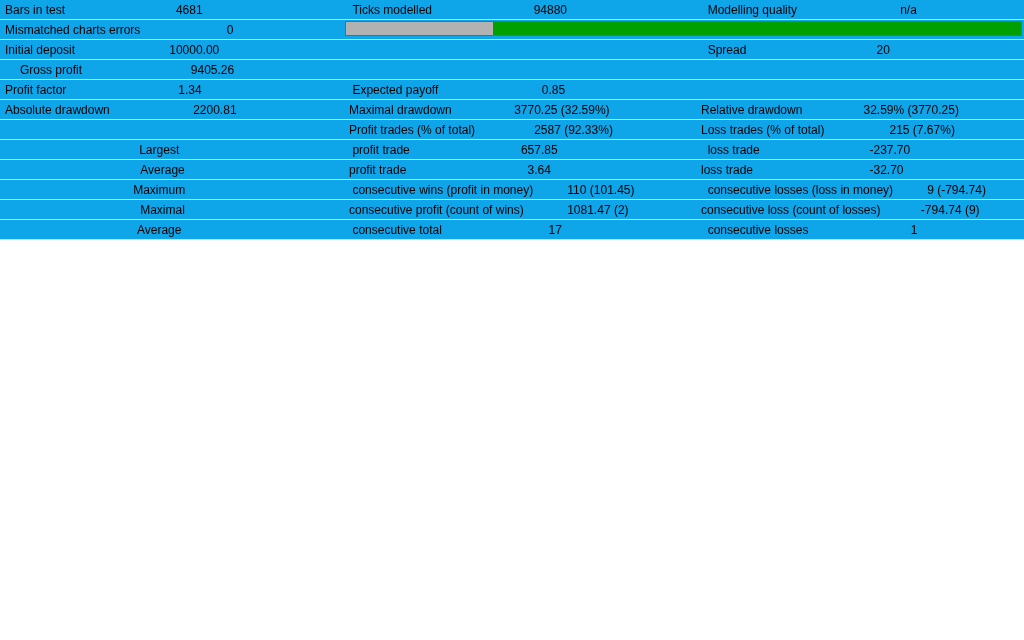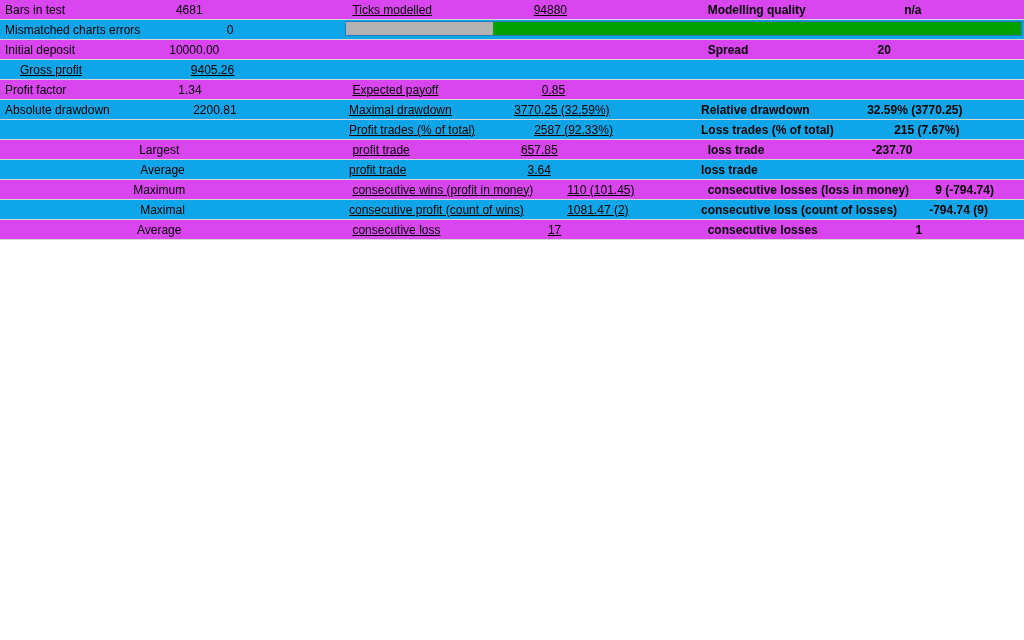--- a/index.html
+++ b/index.html
@@ -13,32 +13,32 @@
   }
   .report { width: 1024px; }
   .row {
     display: flex;
     width: 1024px;
     height: 20px;
     border-bottom: 1px solid #d6d6d6;
     position: relative;
     background: #0ea5e9;
   }
-  .row.stripe { background: #d946ef; gap: 10px; }
+  .row.stripe { background: #0ea5e9; gap: 10px; }
   .grp {
     display: flex;
     justify-content: space-between;
     align-items: center;
     height: 100%;
     overflow: hidden;
     white-space: nowrap;
   }
   .g1 { width: 329px; padding-left: 5px;  padding-right: 9px; }
-  .g2 { width: 352px; padding-left: 20px; padding-right: 9px; text-decoration: underline; }
-  .g3 { width: 343px; padding-left: 20px; padding-right: 4px; font-weight: bold; }
+  .g2 { width: 352px; padding-left: 20px; padding-right: 9px; }
+  .g3 { width: 343px; padding-left: 20px; padding-right: 4px; }
   .lbl { text-align: left; }
   .val { text-align: center; flex: 1; }
   .quality-bar {
     position: absolute;
     left: 345px;
     top: 1px;
     width: 677px;
     height: 15px;
     border: 1px solid #2878be;
     display: flex;
@@ -168,20 +168,21 @@
     <div class="grp g1">
         <span class="lbl"></span>
         <span class="val">Average</span>
       </div>
     <div class="grp g2">
         <span class="lbl">profit trade</span>
         <span class="val">3.64</span>
       </div>
     <div class="grp g3">
         <span class="lbl">loss trade</span>
+        <span class="val">-32.70</span>
       </div>
   </div>
 
   <div class="row stripe">
     <div class="grp g1">
         <span class="lbl"></span>
         <span class="val">Maximum</span>
       </div>
     <div class="grp g2">
         <span class="lbl">consecutive wins (profit in money)</span>
@@ -207,21 +208,21 @@
         <span class="val">-794.74 (9)</span>
       </div>
   </div>
 
   <div class="row stripe">
     <div class="grp g1">
         <span class="lbl"></span>
         <span class="val">Average</span>
       </div>
     <div class="grp g2">
-        <span class="lbl">consecutive loss</span>
+        <span class="lbl">consecutive total</span>
         <span class="val">17</span>
       </div>
     <div class="grp g3">
         <span class="lbl">consecutive losses</span>
         <span class="val">1</span>
       </div>
   </div>
 
   <div class="blank-area"></div>
 

